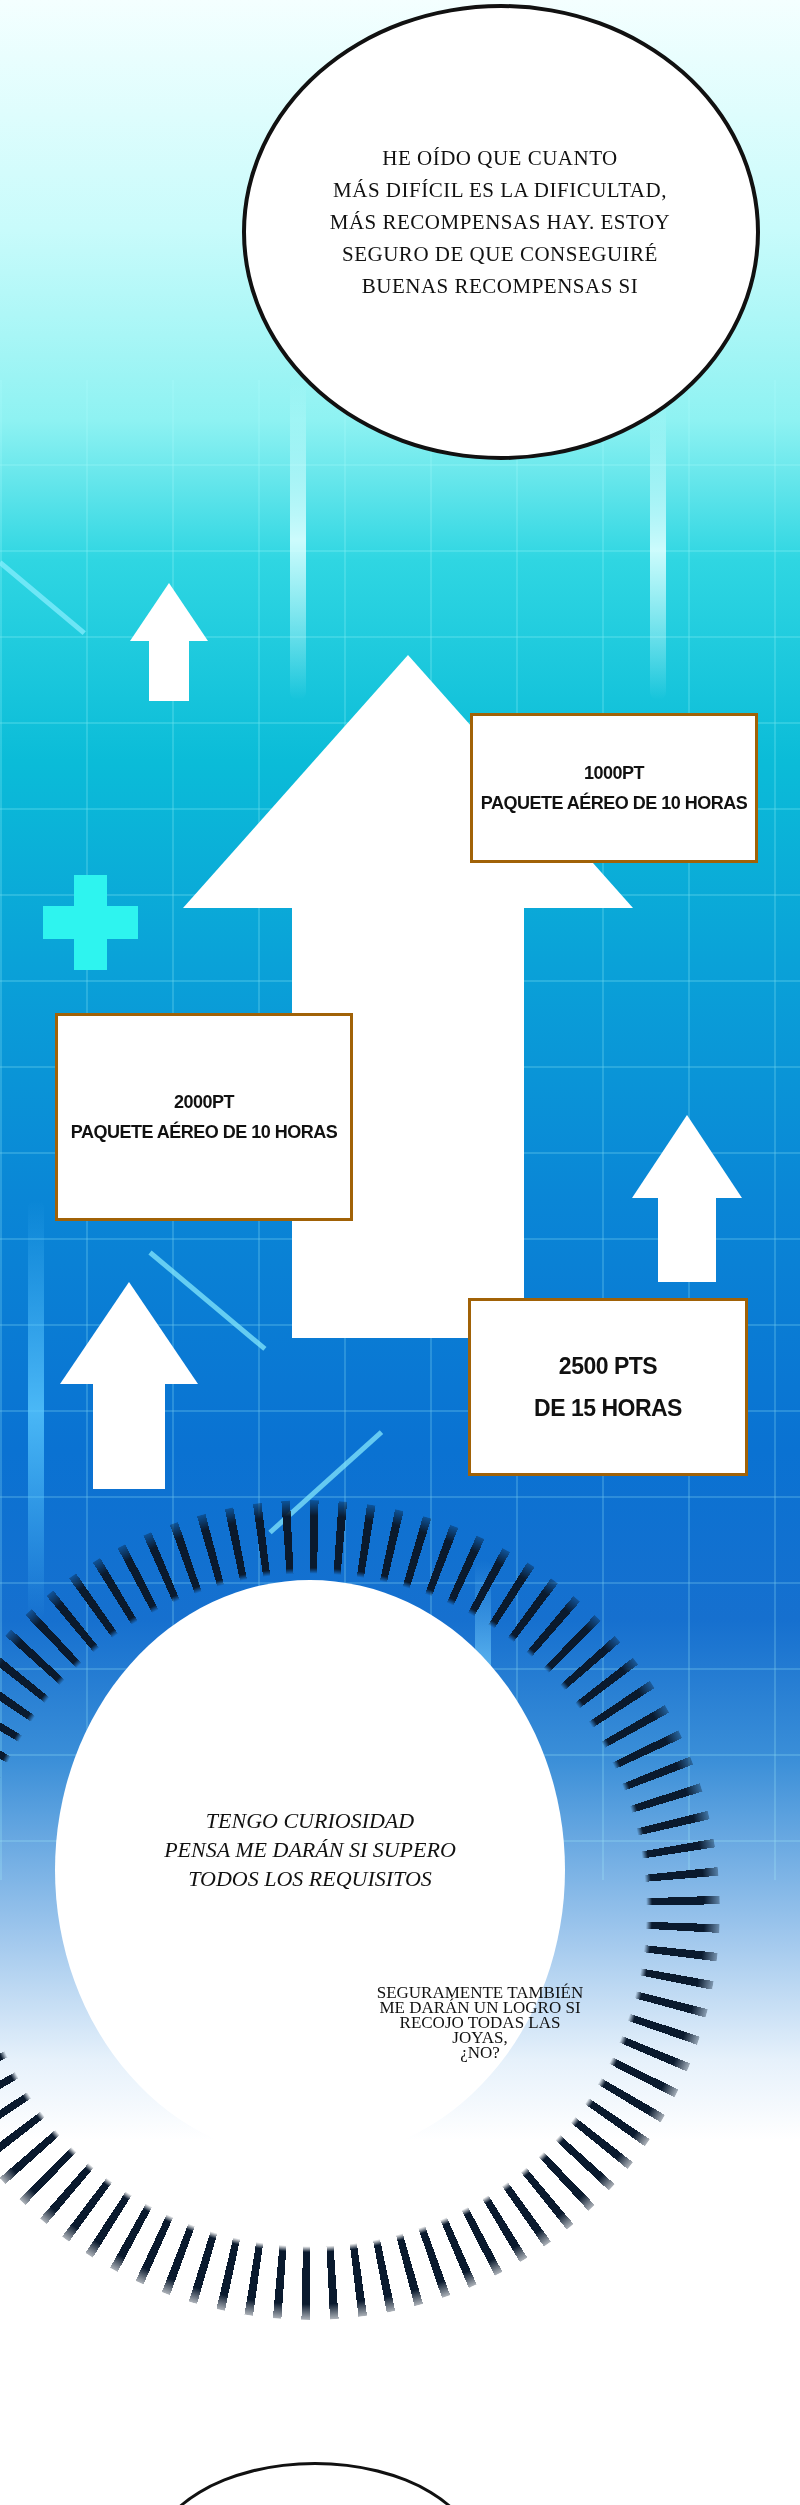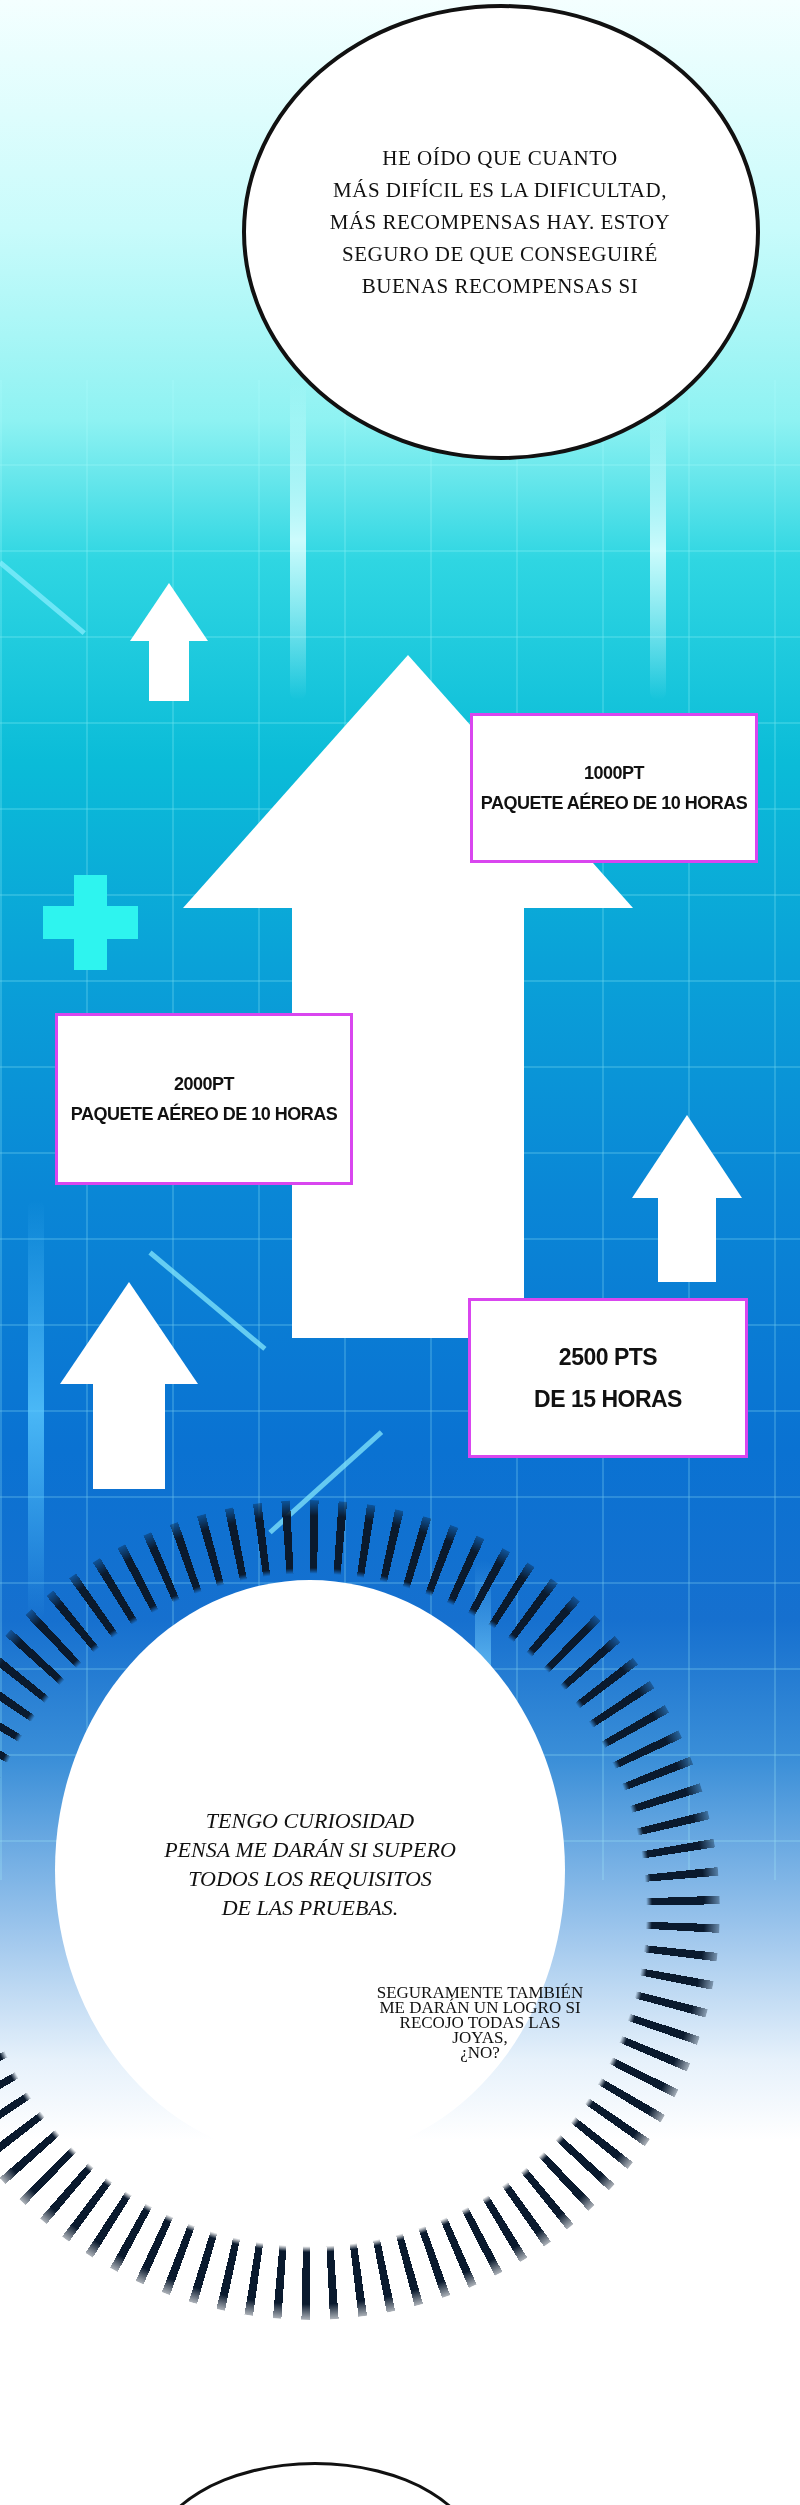--- a/index.html
+++ b/index.html
@@ -8,21 +8,21 @@
       background:linear-gradient(180deg,#f4ffff 0px,#c8fbfb 230px,#8ef2f2 420px,#2fd6e2 560px,#0bbcd8 760px,#0aa2d8 960px,#0a86d6 1200px,#0a72d2 1450px,#1670cf 1620px,#3b8fd8 1760px,#9cc5ec 1930px,#e6f1fb 2060px,#ffffff 2140px);}
     .grid{position:absolute;left:0;top:380px;width:800px;height:1500px;
       background-image:linear-gradient(90deg,rgba(180,255,255,.35) 2px,transparent 2px),linear-gradient(0deg,rgba(180,255,255,.35) 2px,transparent 2px);
       background-size:86px 86px;opacity:.55;}
     .glow{position:absolute;width:16px;border-radius:8px;background:linear-gradient(180deg,rgba(255,255,255,0),rgba(220,255,255,.9),rgba(255,255,255,0));}
     .line{position:absolute;height:5px;background:rgba(140,240,255,.7);transform-origin:0 50%;}
     .plus{position:absolute;background:#2ef4ef;}
     .arrow{position:absolute;}
     .arrow .head{width:0;height:0;border-left-style:solid;border-right-style:solid;border-bottom-style:solid;border-left-color:transparent;border-right-color:transparent;border-bottom-color:#ffffff;margin:0 auto;}
     .arrow .shaft{background:#ffffff;margin:0 auto;}
-    .box{position:absolute;background:#fff;border:3px solid #d946ef;box-sizing:border-box;display:flex;flex-direction:column;justify-content:center;align-items:center;text-align:center;font-family:"Liberation Sans",sans-serif;color:#111;font-weight:bold;letter-spacing:-0.5px;transform:scaleX(.88);}
+    .box{position:absolute;background:#fff;border:3px solid #a16207;box-sizing:border-box;display:flex;flex-direction:column;justify-content:center;align-items:center;text-align:center;font-family:"Liberation Sans",sans-serif;color:#111;font-weight:bold;letter-spacing:-0.5px;transform:scaleX(.88);}
     .bubble{position:absolute;background:#fff;border:4px solid #111;border-radius:50%;box-sizing:border-box;}
     .bubble-text{position:absolute;text-align:center;font-family:Liberation Serif, serif;color:#111;text-transform:uppercase;}
     .burst{position:absolute;border-radius:50%;
       background:repeating-conic-gradient(from 0deg,#0a1a2e 0deg 1.2deg,transparent 1.2deg 4deg);
       -webkit-mask:radial-gradient(circle,transparent 58%,#000 59%,#000 68%,transparent 72%);
       mask:radial-gradient(circle,transparent 58%,#000 59%,#000 68%,transparent 72%);}
     .burst-core{position:absolute;background:#fff;border-radius:50%;}
   </style>
 </head>
 <body>
@@ -67,36 +67,35 @@
 
 <div style="position:absolute;left:43px;top:875px;width:95px;height:95px;">
   <div class="plus" style="left:31px;top:0;width:33px;height:95px;"></div>
   <div class="plus" style="left:0;top:31px;width:95px;height:33px;"></div>
 </div>
 
 <div class="box" style="left:470px;top:713px;width:288px;height:150px;font-size:18px;line-height:30px;transform:none;">
   <div>1000PT</div>
   <div>PAQUETE AÉREO DE 10 HORAS</div>
 </div>
-<div class="box" style="left:55px;top:1013px;width:298px;height:172px;font-size:18px;line-height:30px;transform:none;text-align:right;">
+<div class="box" style="left:55px;top:1013px;width:298px;height:208px;font-size:18px;line-height:30px;transform:none;text-align:right;">
   <div>2000PT</div>
   <div>PAQUETE AÉREO DE 10 HORAS</div>
 </div>
-<div class="box" style="left:468px;top:1298px;width:280px;height:160px;font-size:23px;line-height:42px;transform:none;justify-content:center;">
+<div class="box" style="left:468px;top:1298px;width:280px;height:178px;font-size:23px;line-height:42px;transform:none;justify-content:center;">
   <div>2500 PTS</div>
   <div>DE 15 HORAS</div>
 </div>
 
 <div class="burst" style="left:-100px;top:1500px;width:820px;height:820px;"></div>
 <div class="burst-core" style="left:55px;top:1580px;width:510px;height:580px;"></div>
 <div class="bubble-text" style="left:110px;top:1762px;width:400px;font-size:22px;line-height:29px;font-style:italic;margin-top:44px;">
   <div>TENGO CURIOSIDAD</div>
   <div>PENSA ME DARÁN SI SUPERO</div>
   <div>TODOS LOS REQUISITOS</div>
-  <div>DE LAS PRUEBAS.</div>
 </div>
 <div class="bubble-text" style="left:375px;top:1985px;width:210px;font-size:17px;line-height:15px;">
   <div>SEGURAMENTE TAMBIÉN</div>
   <div>ME DARÁN UN LOGRO SI</div>
   <div>RECOJO TODAS LAS JOYAS,</div>
   <div>¿NO?</div>
 </div>
 
 <div class="bubble" style="left:150px;top:2462px;width:330px;height:200px;border-width:3px;"></div>
 

